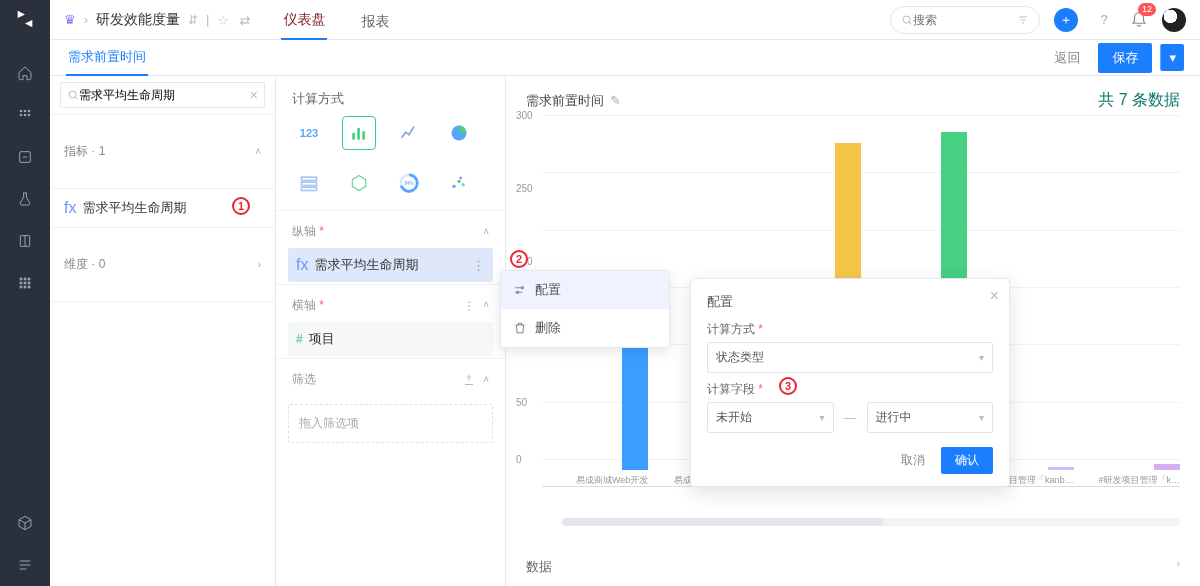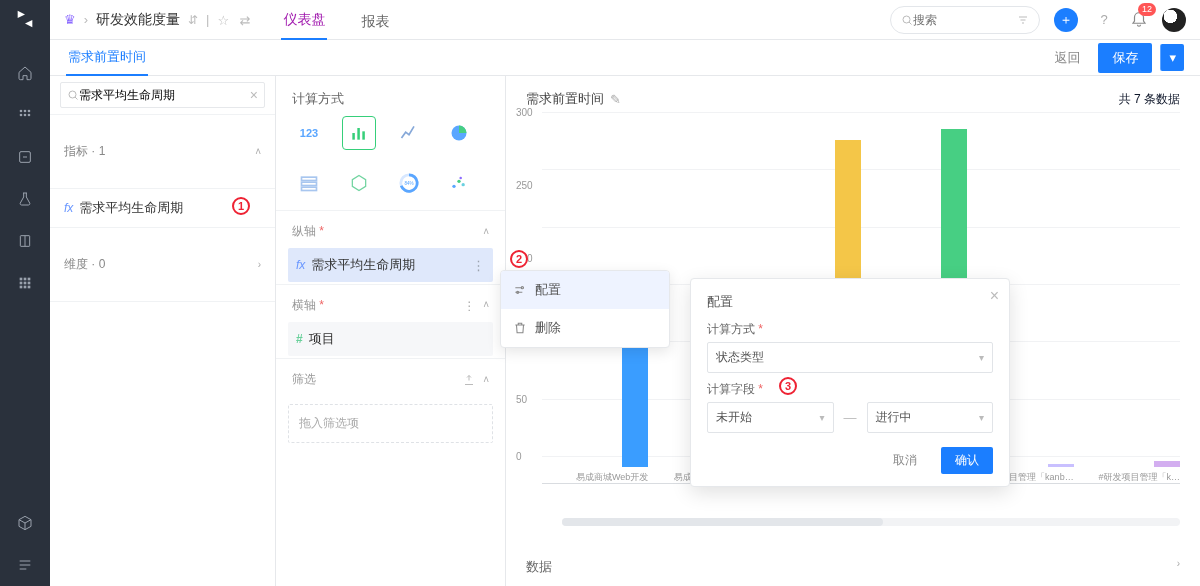--- a/index.html
+++ b/index.html
@@ -12,21 +12,21 @@
   
   .header{position:absolute;left:50px;top:0;right:0;height:40px;border-bottom:1px solid #e6e8eb;display:flex;align-items:center;padding:0 14px}
   .header .crumbs{display:flex;align-items:center;gap:8px;color:#555}
   .header .crumbs .sep{color:#bbb}
   .header .brand-ico{color:#8d6cff}
   .header .proj{font-size:14px;color:#333}
   .header .mini{color:#bbb;font-size:12px}
   .header .ghost-ico{color:#bbb;width:14px;height:14px}
   .header .tabs{margin-left:28px;display:flex;gap:32px;height:40px;align-items:flex-end}
   .header .tab{padding:10px 2px 9px;font-size:14px;color:#666;cursor:pointer}
-  .header .tab.active{color:#a21caf;border-bottom:2px solid #1b7eff}
+  .header .tab.active{color:#7f1d1d;border-bottom:2px solid #1b7eff}
   .header .right{margin-left:auto;display:flex;align-items:center;gap:14px}
   .search{display:flex;align-items:center;width:150px;height:28px;border:1px solid #e3e6ea;border-radius:14px;padding:0 10px;color:#aaa}
   .search input{border:0;outline:0;flex:1;min-width:0;font-size:12px;color:#666}
   .circ{width:24px;height:24px;border-radius:50%;display:flex;align-items:center;justify-content:center;color:#aaa}
   .circ.blue{background:#1b7eff;color:#fff}
   .bell{position:relative;color:#888}
   .bell .badge{position:absolute;top:-6px;right:-8px;background:#f55;color:#fff;border-radius:8px;font-size:9px;padding:0 4px;line-height:13px}
   .avatar{width:24px;height:24px;border-radius:50%;background:radial-gradient(circle at 35% 35%,#fff 0 30%,#222 31%)}
   
   .subhdr{position:absolute;left:50px;top:40px;right:0;height:36px;border-bottom:1px solid #e6e8eb;display:flex;align-items:center;padding:0 16px}
@@ -35,21 +35,21 @@
   .btn-txt{color:#888;font-size:13px;padding:6px 10px;cursor:pointer}
   .btn-save{background:#1b7eff;color:#fff;font-size:13px;padding:6px 14px;border-radius:2px;cursor:pointer}
   .btn-split{background:#1b7eff;color:#fff;padding:6px 8px;border-radius:2px;border-left:1px solid rgba(255,255,255,.3);cursor:pointer}
   
   .leftpanel{position:absolute;left:50px;top:76px;width:226px;height:510px;border-right:1px solid #e6e8eb;background:#fff;overflow:hidden}
   .sbox{margin:6px 10px;border:1px solid #e6e8eb;border-radius:2px;display:flex;align-items:center;padding:4px 6px;color:#aaa}
   .sbox input{border:0;outline:0;flex:1;min-width:0;font-size:12px}
   .clear-x{color:#bbb;font-size:14px;cursor:pointer}
   .section-row{padding:28px 14px;font-size:12px;color:#888;border-top:1px solid #f0f2f4;border-bottom:1px solid #f0f2f4;display:flex;align-items:center;justify-content:space-between}
   .metric-row{display:flex;align-items:center;padding:10px 14px;gap:6px;font-size:13px;position:relative}
-  .fx{font-style:italic;color:#6a97ff;font-size:12px}
+  .fx{color:#6a97ff;font-size:16px}
   .anno{position:absolute;width:18px;height:18px;border:2px solid #e23;border-radius:50%;display:flex;align-items:center;justify-content:center;color:#e23;font-weight:700;font-size:11px;background:#fff}
   
   .midpanel{position:absolute;left:276px;top:76px;width:230px;height:510px;border-right:1px solid #e6e8eb;background:#fff;overflow:hidden;padding:0 0 8px}
   .mid-title{padding:14px 16px 8px;font-size:13px;color:#666}
   .chart-types{display:flex;flex-wrap:wrap;gap:16px;padding:0 16px 10px}
   .ct{width:34px;height:34px;display:flex;align-items:center;justify-content:center;border-radius:4px;color:#86a8d8}
   .ct.selected{border:1px solid #36cf7a;color:#36cf7a}
   .ct.num{color:#5aa6ff;font-weight:700;font-size:11px}
   .ct.ring{color:#6bb7ff}
   .ct.hex{color:#71d4a0}
@@ -62,21 +62,21 @@
   .filter-box{margin:10px 12px;border:1px dashed #dfe2e6;border-radius:2px;padding:10px;color:#aaa;font-size:12px}
   
   .menu{position:absolute;left:500px;top:270px;width:170px;background:#fff;border:1px solid #e6e8eb;border-radius:4px;box-shadow:0 4px 14px rgba(0,0,0,.1);overflow:hidden;z-index:20}
   .menu-item{padding:10px 12px;font-size:13px;color:#555;display:flex;align-items:center;gap:8px;cursor:pointer}
   .menu-item.active{background:#eef3ff}
   
   .chartpane{position:absolute;left:506px;top:76px;right:0;height:510px;overflow:hidden}
   .chart-head{display:flex;align-items:center;padding:14px 20px 4px}
   .chart-head .title{font-size:13px;color:#444}
   .chart-head .edit{color:#aaa;margin-left:6px;cursor:pointer}
-  .chart-head .count{margin-left:auto;color:#0f172a;font-size:12px}
+  .chart-head .count{margin-left:auto;color:#0f766e;font-size:16px}
   .plot{position:relative;height:400px;margin:0 20px 0 36px}
   .y-tick{position:absolute;left:-26px;font-size:10px;color:#999;transform:translateY(-50%)}
   .ylabel{position:absolute;left:-32px;top:200px;font-size:9px;color:#888;writing-mode:vertical-rl;letter-spacing:2px}
   .grid{position:absolute;left:0;right:0;border-top:1px solid #f1f2f4}
   .axis-x{position:absolute;left:0;right:0;bottom:28px;border-top:1px solid #d9dce0}
   .bars{position:absolute;left:0;right:0;top:0;bottom:28px;display:flex;align-items:flex-end;justify-content:space-around}
   .bar-wrap{flex:1;display:flex;flex-direction:column;align-items:flex-end}
   .bar{width:26px}
   .xcat{font-size:9px;color:#999;margin-top:4px;text-align:center;white-space:nowrap;max-width:90px;overflow:hidden;text-overflow:ellipsis}
   .hscroll{position:absolute;left:56px;right:20px;bottom:60px;height:8px;background:#f2f3f5;border-radius:4px}
@@ -84,21 +84,21 @@
   .data-head{position:absolute;left:20px;bottom:10px;right:20px;display:flex;justify-content:space-between;color:#666;font-size:13px}
   
   .popover{position:absolute;left:690px;top:278px;width:320px;border:1px solid #e6e8eb;border-radius:4px;background:#fff;box-shadow:0 6px 20px rgba(0,0,0,.12);padding:14px 16px 12px;z-index:25}
   .popover .close{position:absolute;right:10px;top:8px;color:#bbb;cursor:pointer;font-size:16px}
   .pop-title{font-size:13px;color:#555;margin-bottom:10px}
   .pop-label{font-size:12px;color:#666;margin:8px 0 4px}
   .sel{border:1px solid #e1e4e8;border-radius:2px;padding:6px 8px;font-size:12px;color:#555;display:flex;align-items:center;justify-content:space-between;background:#fff;cursor:pointer}
   .sel .chev{color:#bbb;font-size:10px}
   .sel-row{display:flex;align-items:center;gap:10px}
   .sel-row .sel{flex:1}
-  .pop-ftr{display:flex;justify-content:flex-end;gap:12px;margin-top:14px}
+  .pop-ftr{display:flex;justify-content:flex-end;gap:4px;margin-top:14px}
   .btn-ghost{color:#888;padding:5px 12px;cursor:pointer;font-size:12px}
   .btn-prim{background:#1b7eff;color:#fff;padding:5px 14px;border-radius:2px;cursor:pointer;font-size:12px}
   .chev-sm{font-size:10px;color:#aaa}
 </style>
 </head>
 <body>
 
 <div class="rail">
   <svg class="logo" viewBox="0 0 24 24">
       <path fill="#fff" d="M4 3l8 4-8 4zM20 21l-8-4 8-4z"></path>

